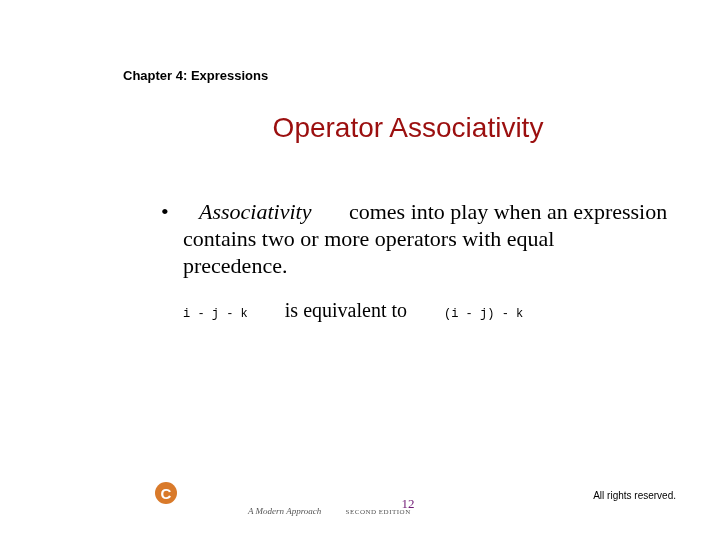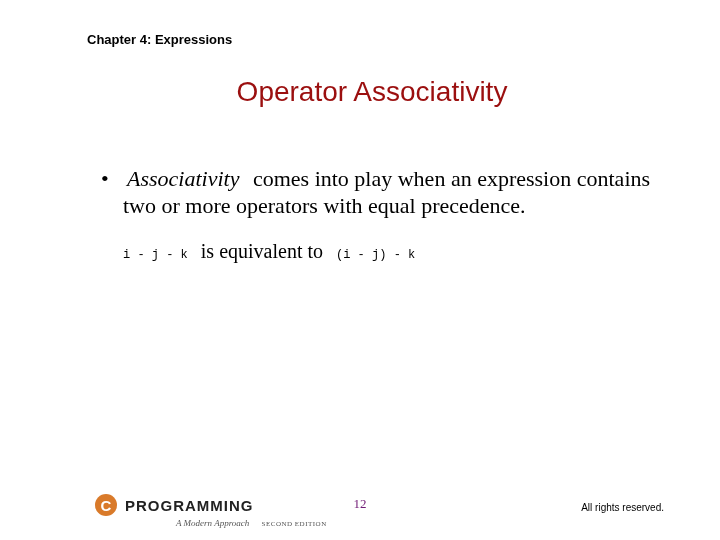--- a/index.html
+++ b/index.html
@@ -1,15 +1,15 @@
 <!DOCTYPE html>
 <html><head>
 <meta charset="utf-8">
 <style>
-  * { margin: 4px; padding: 0; box-sizing: border-box; }
+  * { margin: 16px; padding: 0; box-sizing: border-box; }
   body {
     width: 720px;
     height: 540px;
     background: #ffffff;
     font-family: "Times New Roman", Times, serif;
     position: relative;
     overflow: hidden;
   }
   .header {
     position: absolute;
@@ -24,21 +24,21 @@
     position: absolute;
     top: 64px;
     width: 720px;
     text-align: center;
     font-family: Arial, Helvetica, sans-serif;
     font-size: 28px;
     color: #9b0f0f;
   }
   .content {
     position: absolute;
-    top: 150px;
+    top: 135px;
     left: 75px;
     width: 580px;
     font-size: 22px;
     color: #000;
     line-height: 1.22;
   }
   .content ul {
     list-style: none;
   }
   .content li {
@@ -145,21 +145,20 @@
   <div class="examples">
     <div>
       <span class="mono">i - j - k</span><span> is equivalent to </span><span class="mono">(i - j) - k</span>
     </div>
   </div>
 </div>
 
 <div class="footer">
   <div class="logo">
     <div class="logo-c">C</div>
-    <div class="logo-text">PROGRAMMING</div>
     <div class="logo-sub">
       <span>A Modern Approach</span>
       <span style="font-style:normal; font-size:7px; letter-spacing:0.5px; margin-left:6px;">SECOND EDITION</span>
     </div>
   </div>
   <div class="page-num">12</div>
   <div class="copyright">
     <div>All rights reserved.</div>
   </div>
 </div>

